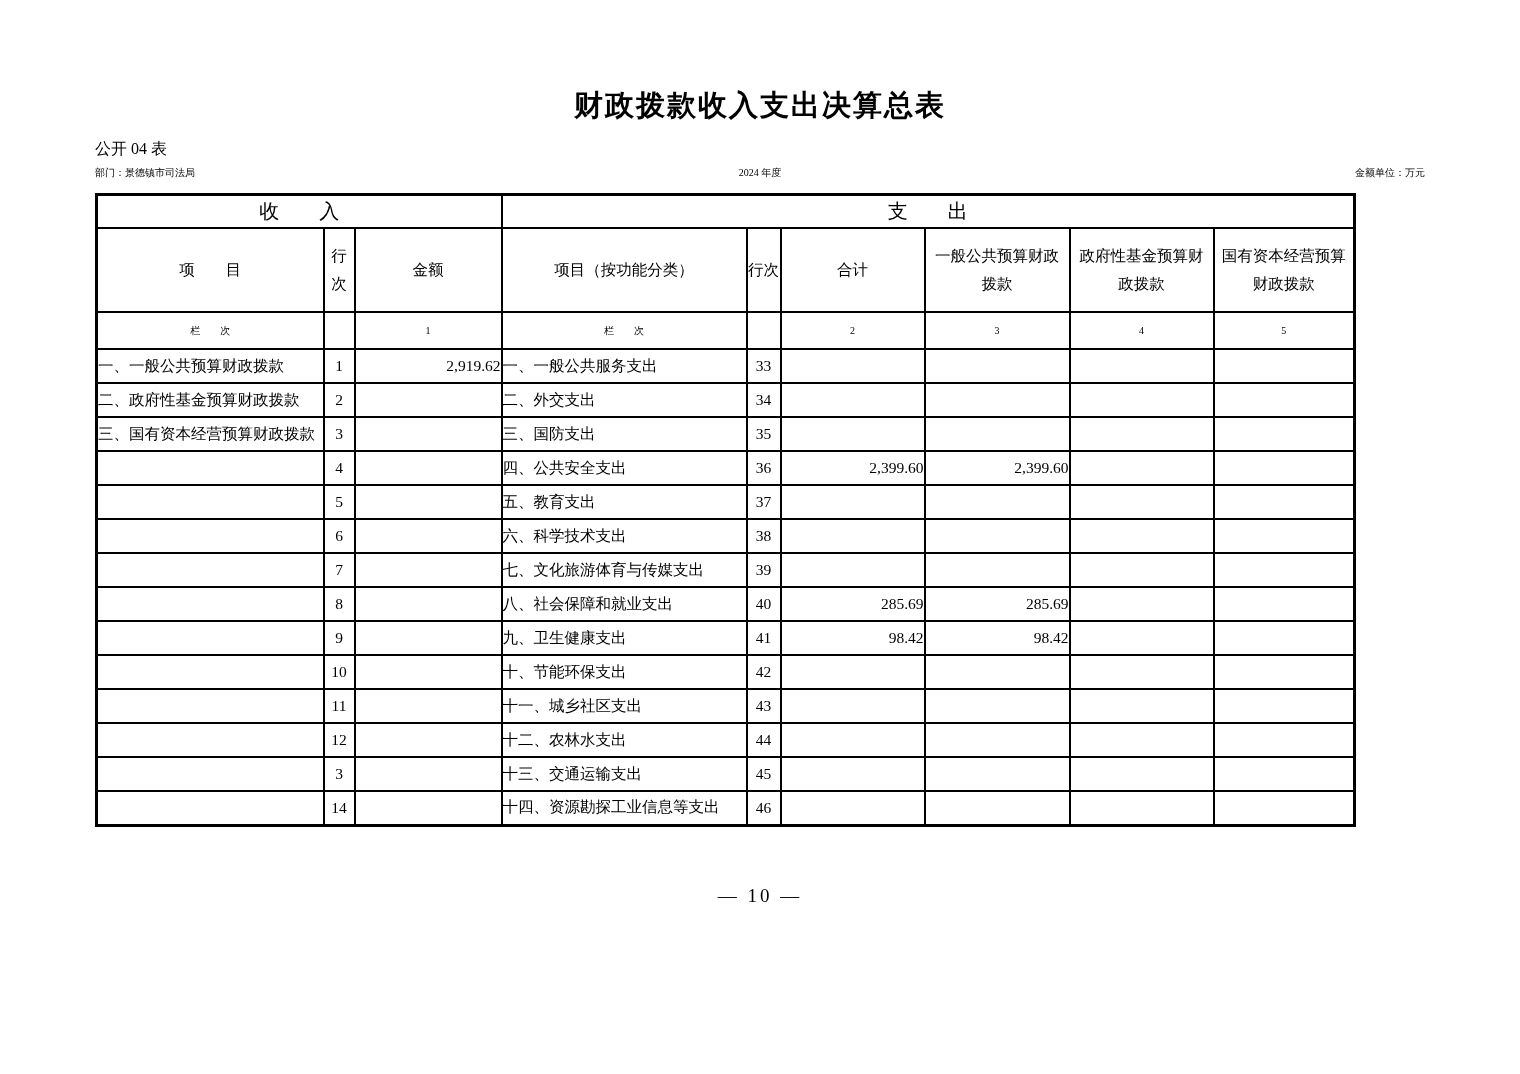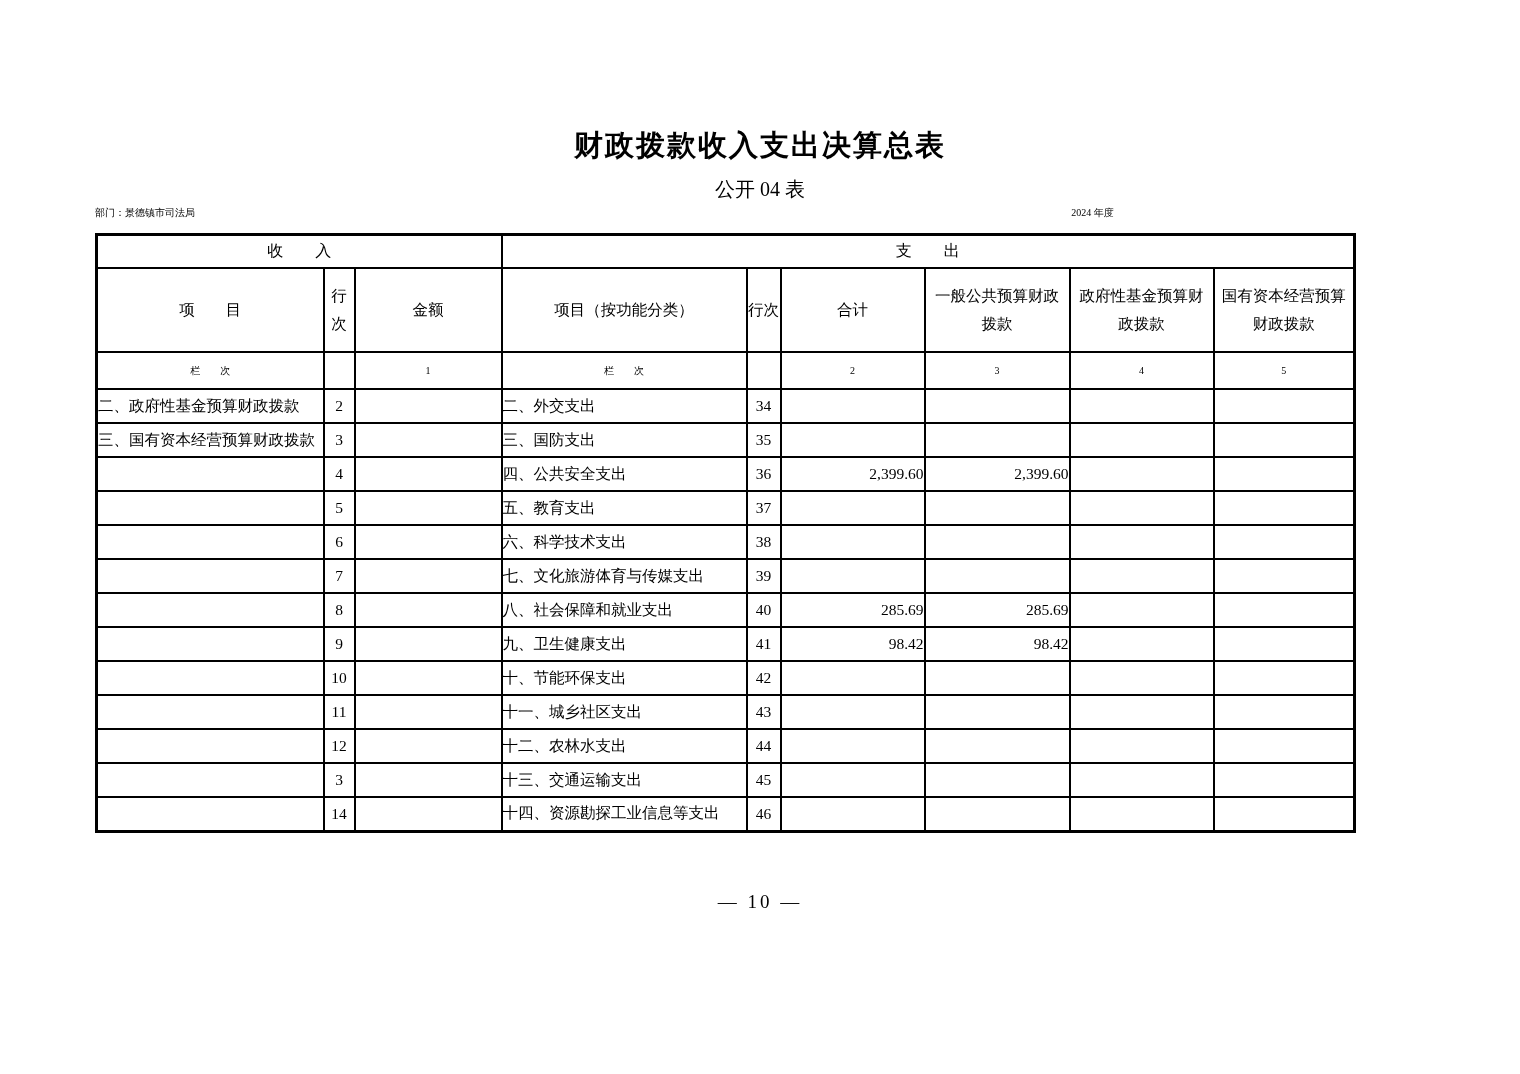--- a/index.html
+++ b/index.html
@@ -1,41 +1,41 @@
 <!DOCTYPE html>
 <html><head>
 <meta charset="utf-8">
 <style>
   html,body{margin:0;padding:0;}
   body{
     width:1520px;height:1074px;background:#ffffff;color:#000;
     font-family:"Liberation Serif","DejaVu Serif",serif;
     -webkit-font-smoothing:antialiased;
   }
-  .page{width:1330px;margin:15px auto;padding-top:108px;}
+  .page{width:1330px;margin:0 auto;padding-top:83px;}
   .doc-title{
     margin:0 0 10px 0;text-align:center;
     font-family:"DejaVu Sans","Liberation Sans",sans-serif;
     font-size:29px;font-weight:bold;letter-spacing:2px;line-height:44px;
   }
-  .meta-line1{text-align:center;font-size:20px;line-height:24px;}
+  .meta-line1{text-align:left;font-size:16px;line-height:24px;}
   .meta-line2{display:flex;font-size:10px;line-height:24px;margin-bottom:8px;}
   .meta-line2 .m-left{flex:1;text-align:left;}
   .meta-line2 .m-center{flex:1;text-align:center;font-family:Liberation Serif, serif;}
   .meta-line2 .m-right{flex:1;text-align:right;}
 
   table.fiscal{
     border-collapse:collapse;table-layout:fixed;width:1258px;
     border:3px solid #000;
   }
   table.fiscal td{
     border:2px solid #000;font-size:15.5px;padding:0;overflow:hidden;
     vertical-align:middle;
   }
-  tr.sec td{height:31px;text-align:center;font-size:16px;}
+  tr.sec td{height:31px;text-align:center;font-size:20px;}
   tr.hdr td{height:82px;text-align:center;line-height:28px;padding:0 7px;}
   tr.hdr td.rowno{padding:0;}
   tr.lane td{height:35px;text-align:center;font-size:10px;}
   tbody.data tr{height:34px;}
   td.item{text-align:left;padding-left:9px;}
   td.num{text-align:right;padding-right:7px;font-size:15px;}
   td.rowno{text-align:center;font-size:15px;}
   .page-footer{
     text-align:center;margin-top:58px;font-size:19px;letter-spacing:3px;
   }
@@ -45,20 +45,21 @@
 
 <div class="page">
 
   <h1 class="doc-title">财政拨款收入支出决算总表</h1>
 
   <div class="meta-line1">公开 04 表</div>
 
   <div class="meta-line2">
     <span class="m-left">部门：景德镇市司法局</span>
     <span class="m-center">2024 年度</span>
+    <span class="m-right">金额单位：万元</span>
   </div>
 
   <table class="fiscal">
     <colgroup>
       <col style="width:227px">
         <col style="width:31px">
         <col style="width:147px">
       <col style="width:245px">
         <col style="width:34px">
         <col style="width:144px">
@@ -89,20 +90,31 @@
         <td>栏　　次</td>
         <td></td>
         <td>2</td>
         <td>3</td>
         <td>4</td>
         <td>5</td>
       </tr>
     </thead>
     <tbody class="data" id="table-body">
         <tr>
+          <td class="item">一、一般公共预算财政拨款</td>
+          <td class="rowno">1</td>
+          <td class="num">2,919.62</td>
+          <td class="item">一、一般公共服务支出</td>
+          <td class="rowno">33</td>
+          <td class="num"></td>
+          <td class="num"></td>
+          <td class="num"></td>
+          <td class="num"></td>
+        </tr>
+        <tr>
           <td class="item">二、政府性基金预算财政拨款</td>
           <td class="rowno">2</td>
           <td class="num"></td>
           <td class="item">二、外交支出</td>
           <td class="rowno">34</td>
           <td class="num"></td>
           <td class="num"></td>
           <td class="num"></td>
           <td class="num"></td>
         </tr>

